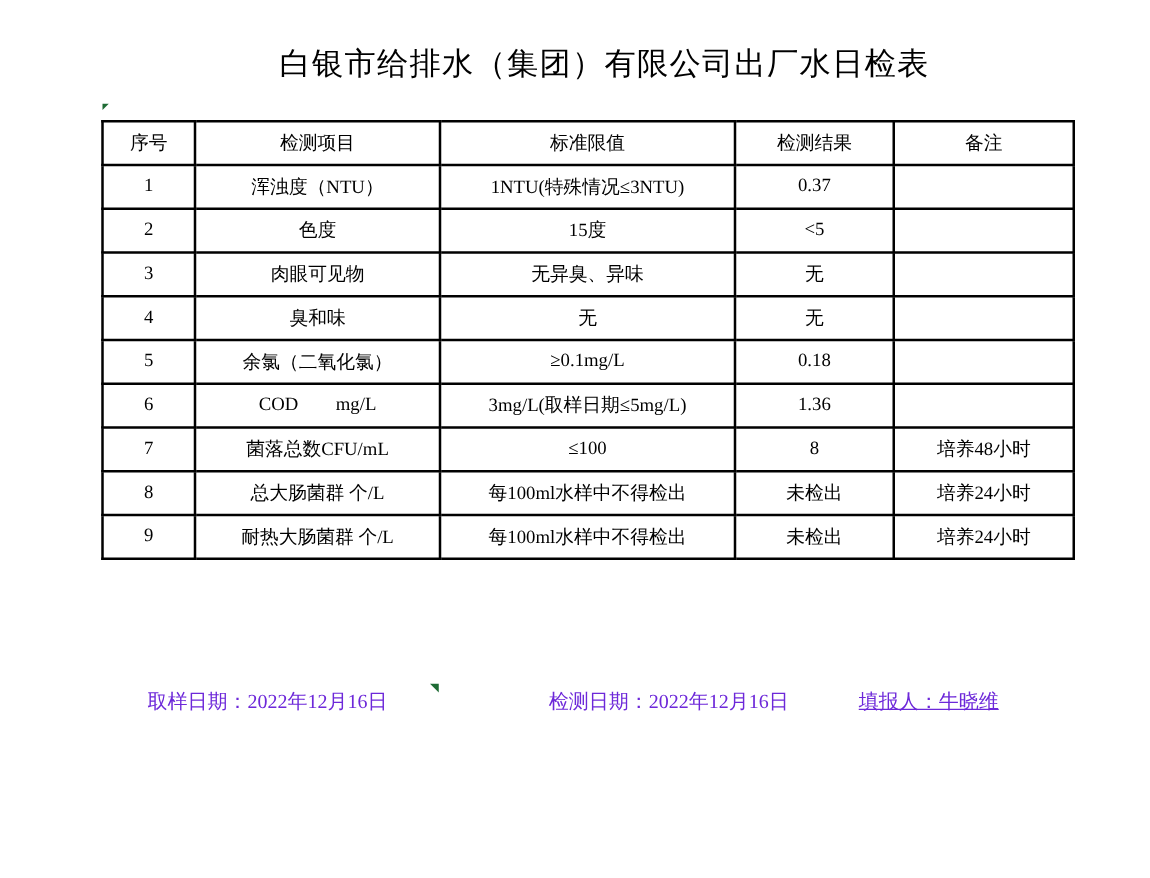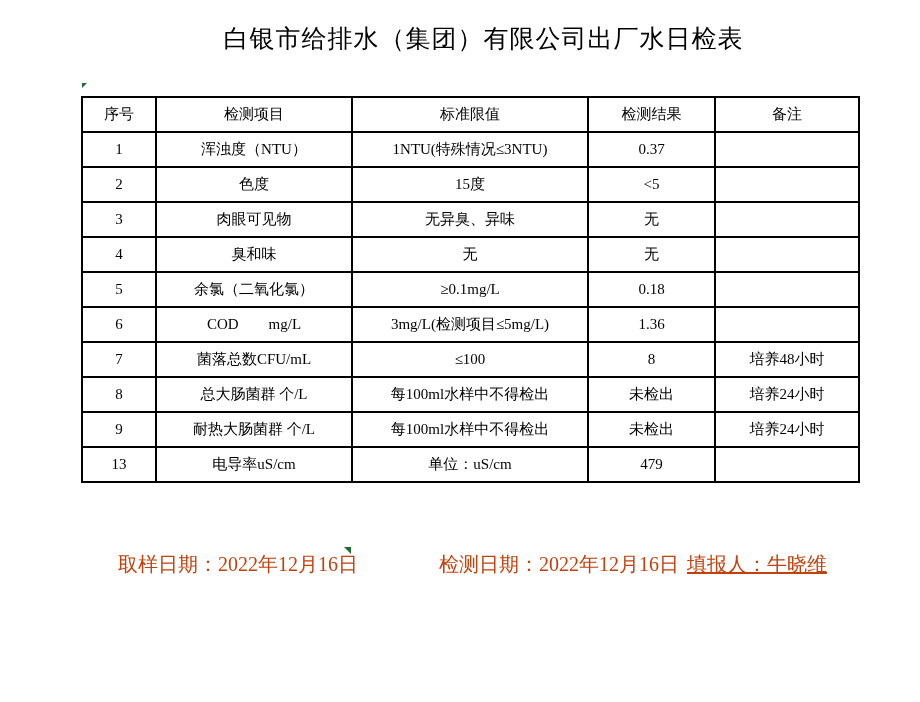--- a/index.html
+++ b/index.html
@@ -11,21 +11,21 @@
     position: relative;
     width: 920px;
     height: 702px;
     background: #ffffff;
     font-family: "Liberation Serif", "DejaVu Serif", serif;
     color: #000000;
     overflow: hidden;
   }
   .doc-title {
     position: absolute;
-    top: 22px;
+    top: 34px;
     left: 81px;
     width: 777px;
     text-align: center;
     transform: translateX(14px);
     font-size: 25px;
     letter-spacing: 1px;
     white-space: pre;
     color: #000000;
     font-family: Liberation Serif, serif;
   }
@@ -47,23 +47,23 @@
     vertical-align: middle;
     font-size: 15px;
     font-weight: normal;
     white-space: pre;
     overflow: hidden;
     color: #000000;
   }
   .footer-line {
     position: absolute;
     top: 551px;
-    font-size: 20px;
+    font-size: 16px;
     white-space: pre;
-    color: #c2410c;
+    color: #6d28d9;
     text-align: center;
   }
   .footer-sampling { left: 118px; }
   .footer-testdate { left: 439px; }
   .footer-reporter { left: 687px; text-decoration: underline; }
   .artifact-tri-topleft {
     position: absolute;
     top: 83px;
     left: 82px;
     width: 0;
@@ -140,21 +140,21 @@
       <tr>
         <td>5</td>
         <td>余氯（二氧化氯）</td>
         <td>≥0.1mg/L</td>
         <td>0.18</td>
         <td></td>
       </tr>
       <tr>
         <td>6</td>
         <td>COD        mg/L</td>
-        <td>3mg/L(检测项目≤5mg/L)</td>
+        <td>3mg/L(取样日期≤5mg/L)</td>
         <td>1.36</td>
         <td></td>
       </tr>
       <tr>
         <td>7</td>
         <td>菌落总数CFU/mL</td>
         <td>≤100</td>
         <td>8</td>
         <td>培养48小时</td>
       </tr>
@@ -165,27 +165,20 @@
         <td>未检出</td>
         <td>培养24小时</td>
       </tr>
       <tr>
         <td>9</td>
         <td>耐热大肠菌群 个/L</td>
         <td>每100ml水样中不得检出</td>
         <td>未检出</td>
         <td>培养24小时</td>
       </tr>
-      <tr>
-        <td>13</td>
-        <td>电导率uS/cm</td>
-        <td>单位：uS/cm</td>
-        <td>479</td>
-        <td></td>
-      </tr>
     </tbody>
   </table>
 
   <span class="footer-line footer-sampling">取样日期：2022年12月16日</span>
   <span class="footer-line footer-testdate">检测日期：2022年12月16日</span>
   <span class="footer-line footer-reporter">填报人：牛晓维</span>
 
 </div>
 
 </body></html>

